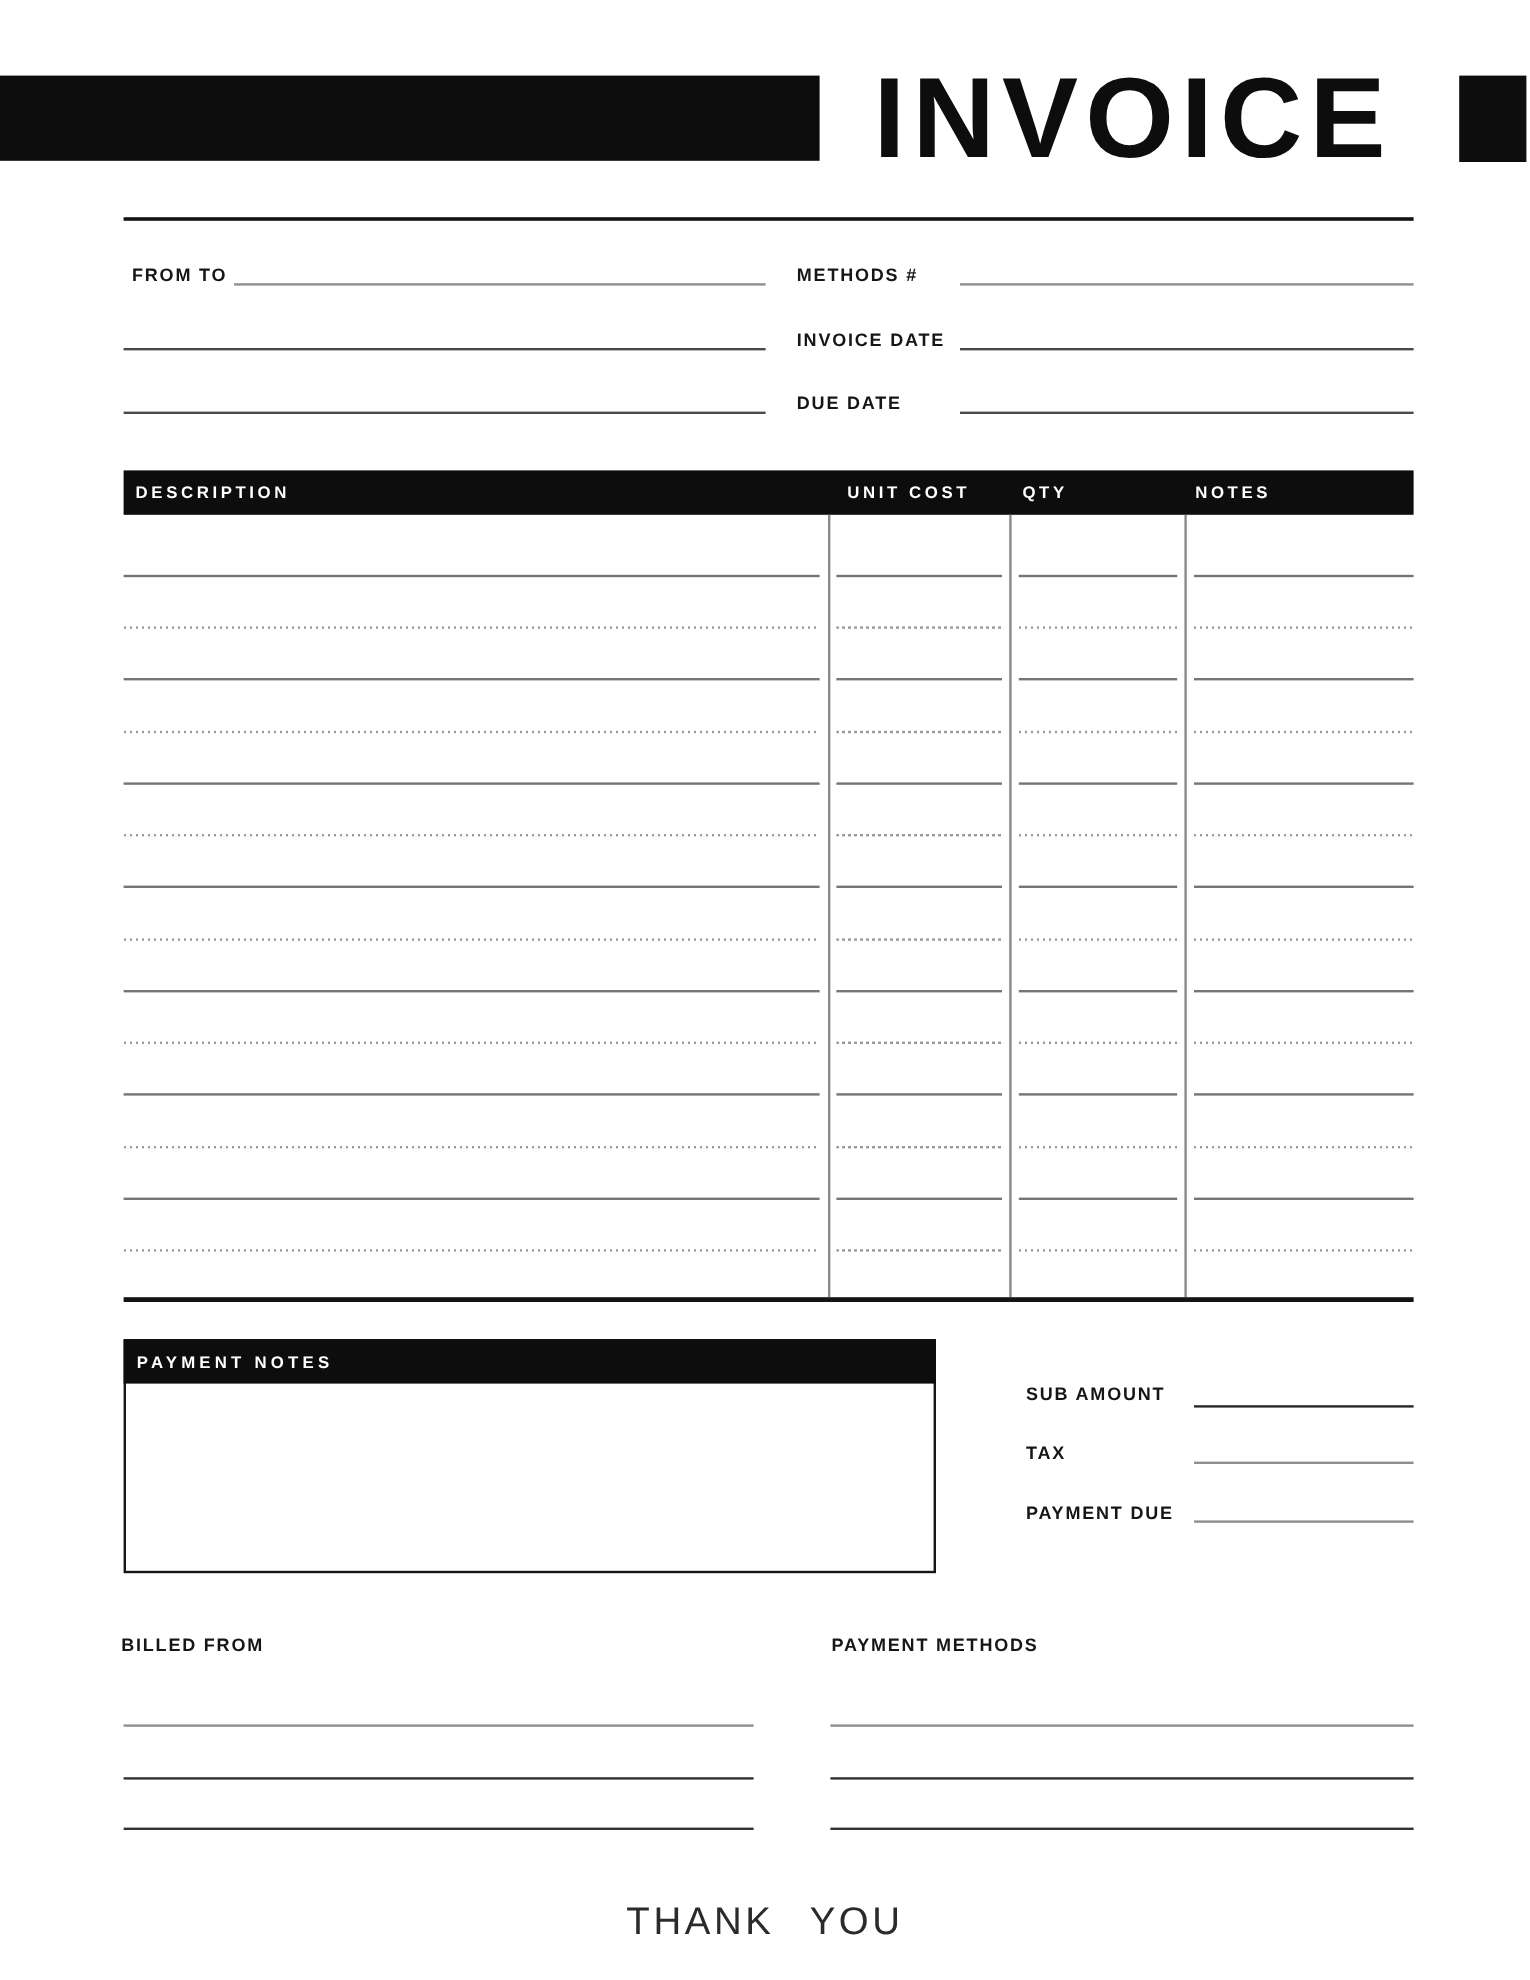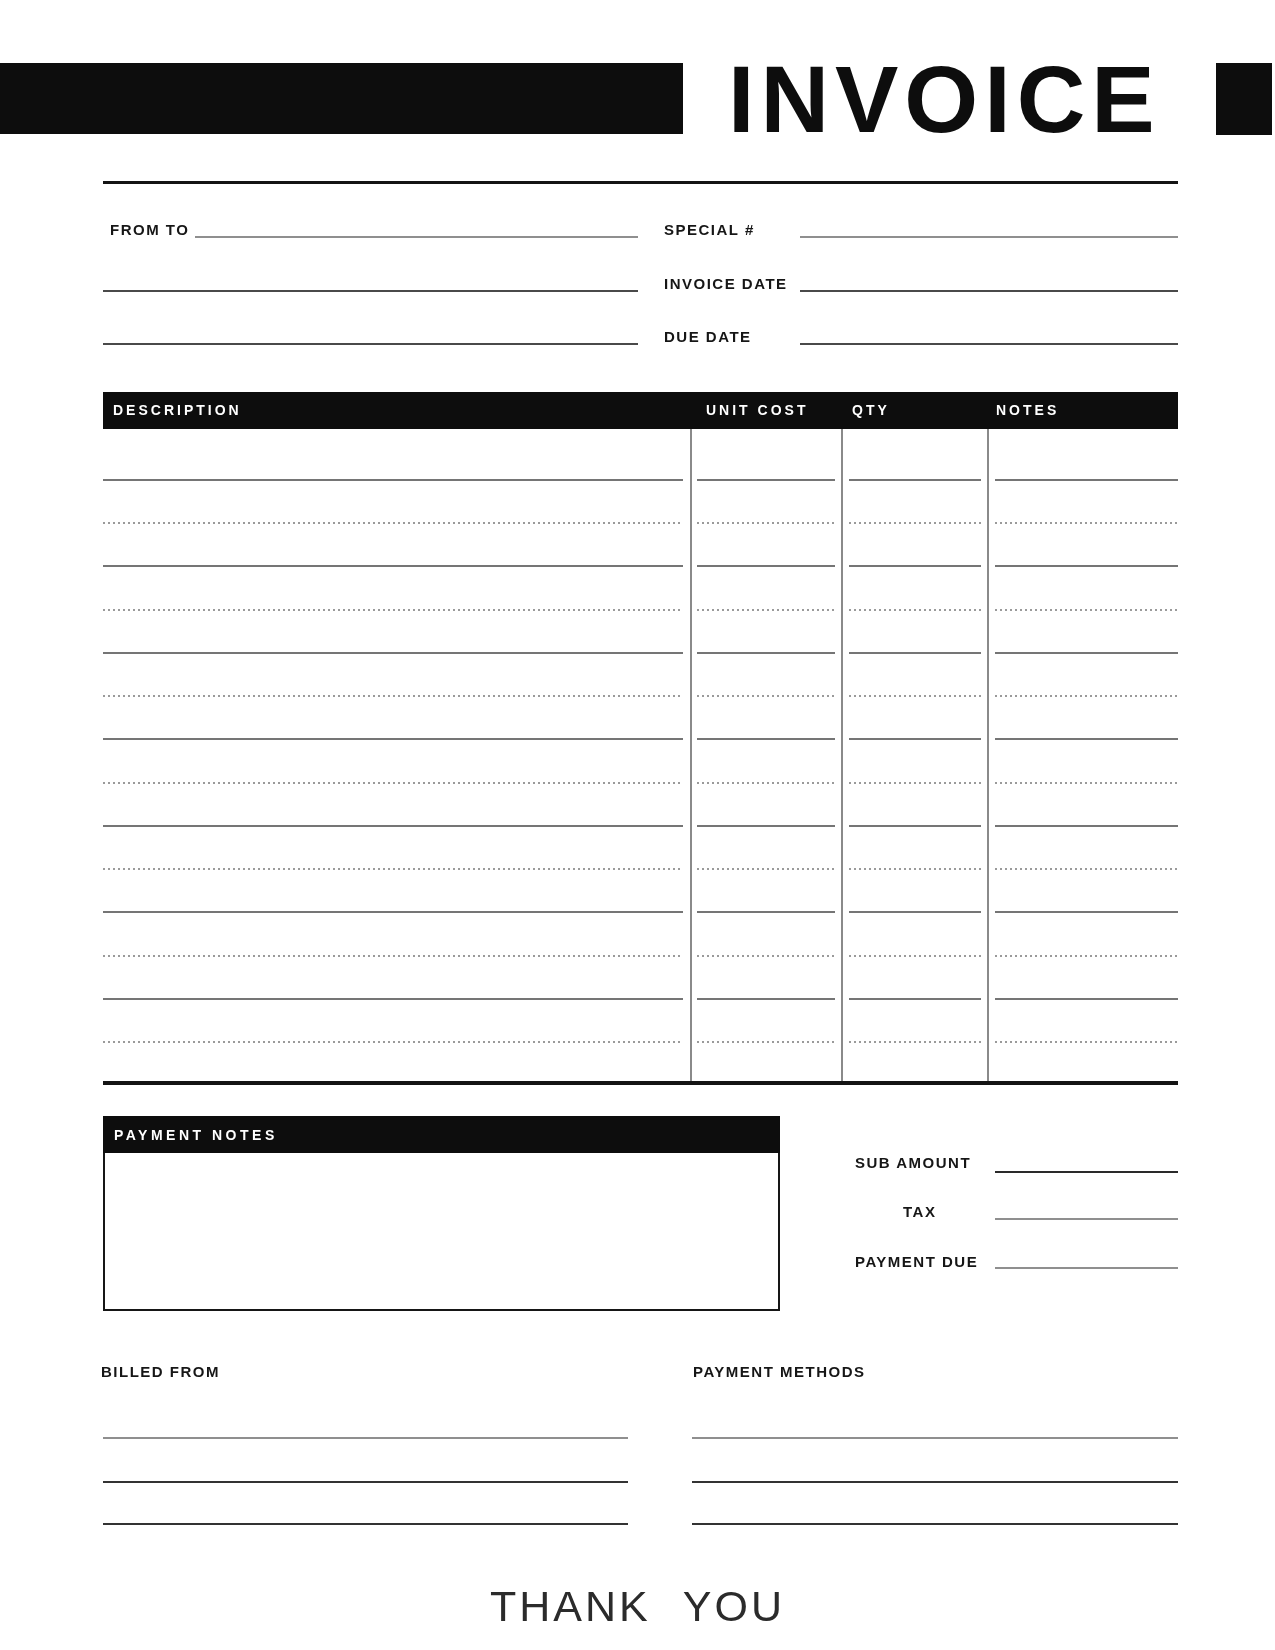--- a/index.html
+++ b/index.html
@@ -68,57 +68,57 @@
   #notes-header{
     position:absolute;left:-2px;top:-2px;width:677px;height:37px;background:#0d0d0d;
     display:flex;align-items:center;padding-left:11px;box-sizing:border-box;
   }
   #notes-label{
     font-size:14px;font-weight:bold;letter-spacing:3.5px;color:#ffffff;white-space:nowrap;
   }
   
   .total-label{left:855px;}
   #total-label-0{top:1155px;}
-  #total-label-1{top:1204px;margin-left:48px;}
+  #total-label-1{top:1204px;}
   #total-label-2{top:1254px;}
   .total-line{left:995px;width:183px;}
   #total-line-0{top:1171px;background:#2a2a2a;}
   #total-line-1{top:1218px;}
   #total-line-2{top:1267px;}
   
   #billed-from-label{left:101px;top:1364px;}
   #payment-methods-label{left:693px;top:1364px;}
   .foot-line-left{left:103px;width:525px;}
   .foot-line-right{left:692px;width:486px;}
   .foot-y-0{top:1437px;}
   .foot-y-1{top:1481px;}
   .foot-y-2{top:1523px;}
   .foot-dark{background:#333333;}
   
   #thank-you{
-    left:0;right:0;top:1585px;text-align:center;font-size:43px;letter-spacing:3px;
+    left:0;right:0;top:1585px;text-align:center;font-size:32px;letter-spacing:3px;
     word-spacing:18px;line-height:1;color:#2b2b2b;white-space:nowrap;
   }
 </style>
 </head>
 <body>
 
 <div id="page">
 
   <div class="abs" id="header-accent-bar"></div>
   <div class="abs" id="invoice-title">INVOICE</div>
   <div class="abs" id="header-accent-square"></div>
   <div class="abs thick-rule" id="top-rule"></div>
 
   <div class="abs lbl" id="bill-to-label">FROM TO</div>
   <div class="abs fill-line line-gray" id="bill-to-line-1"></div>
   <div class="abs fill-line line-dark" id="bill-to-line-2"></div>
   <div class="abs fill-line line-dark" id="bill-to-line-3"></div>
 
-  <div class="abs lbl inv-label" id="inv-field-label-0">SPECIAL #</div>
+  <div class="abs lbl inv-label" id="inv-field-label-0">METHODS #</div>
   <div class="abs lbl inv-label" id="inv-field-label-1">INVOICE DATE</div>
   <div class="abs lbl inv-label" id="inv-field-label-2">DUE DATE</div>
   <div class="abs fill-line line-gray inv-line" id="inv-field-line-0"></div>
   <div class="abs fill-line line-dark inv-line" id="inv-field-line-1"></div>
   <div class="abs fill-line line-dark inv-line" id="inv-field-line-2"></div>
 
   <div class="abs" id="table-header-bar"></div>
   <span class="col-label" id="col-label-0">DESCRIPTION</span>
   <span class="col-label" id="col-label-1">UNIT COST</span>
   <span class="col-label" id="col-label-2">QTY</span>

